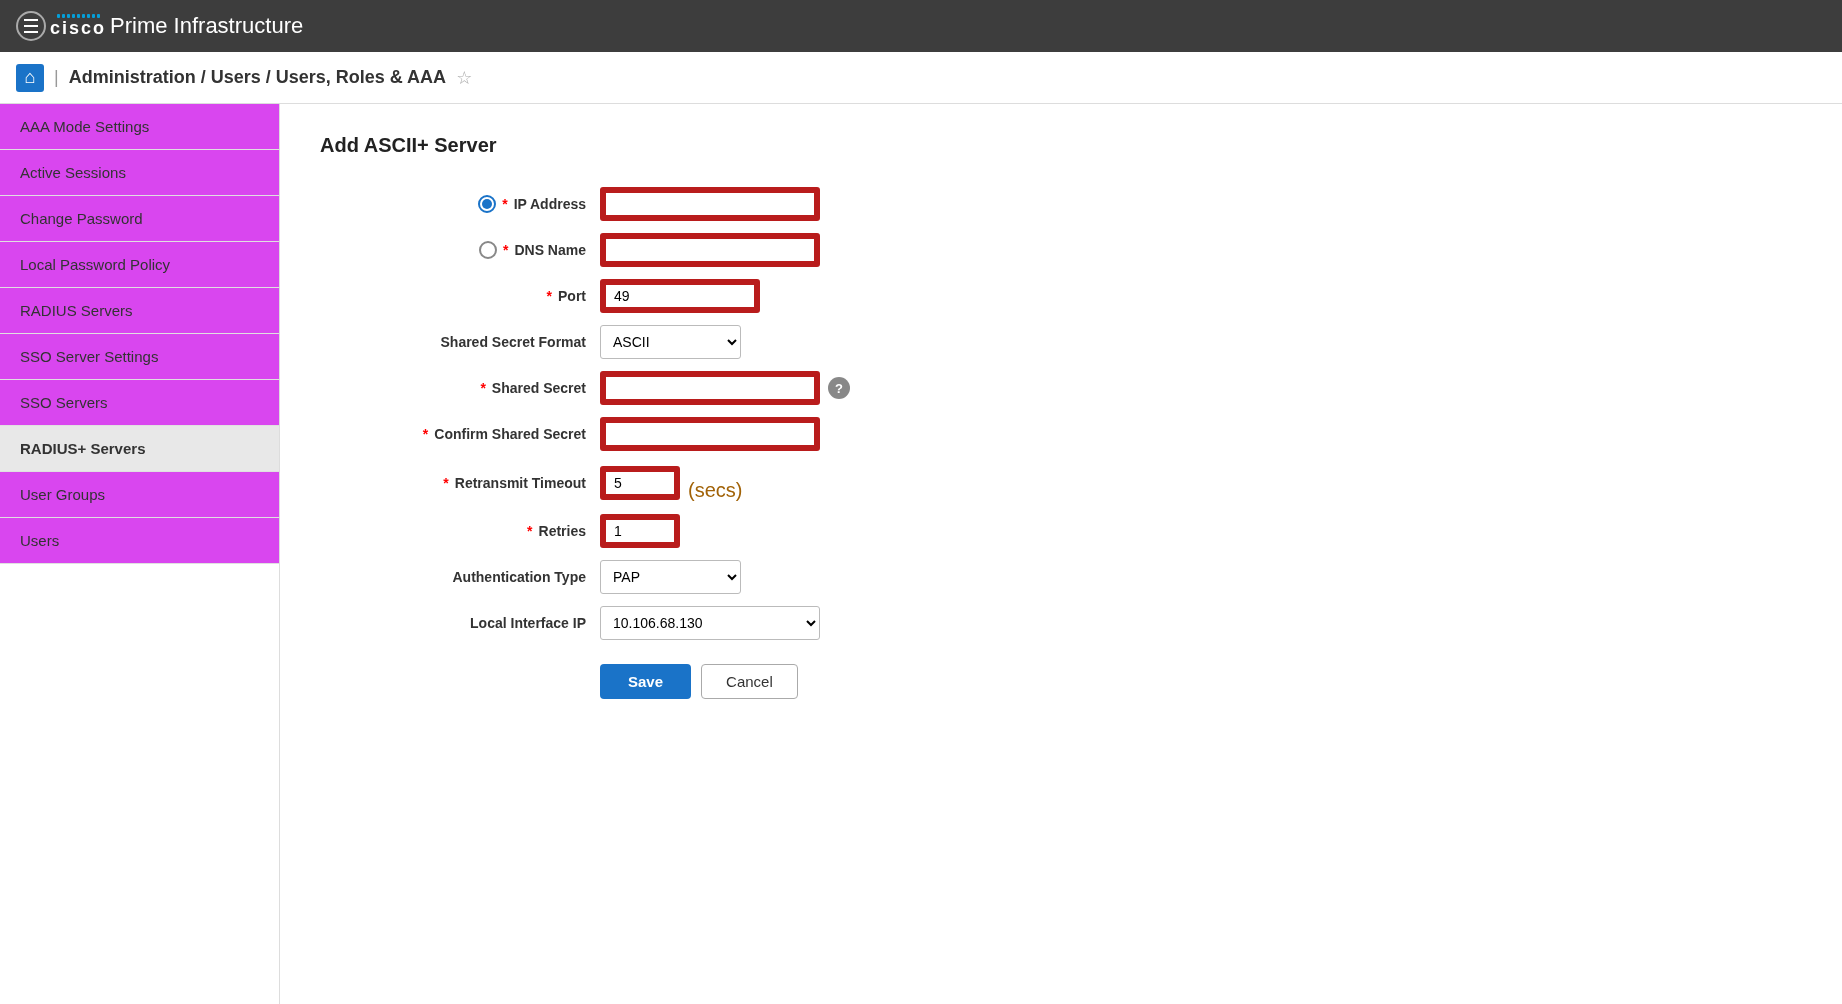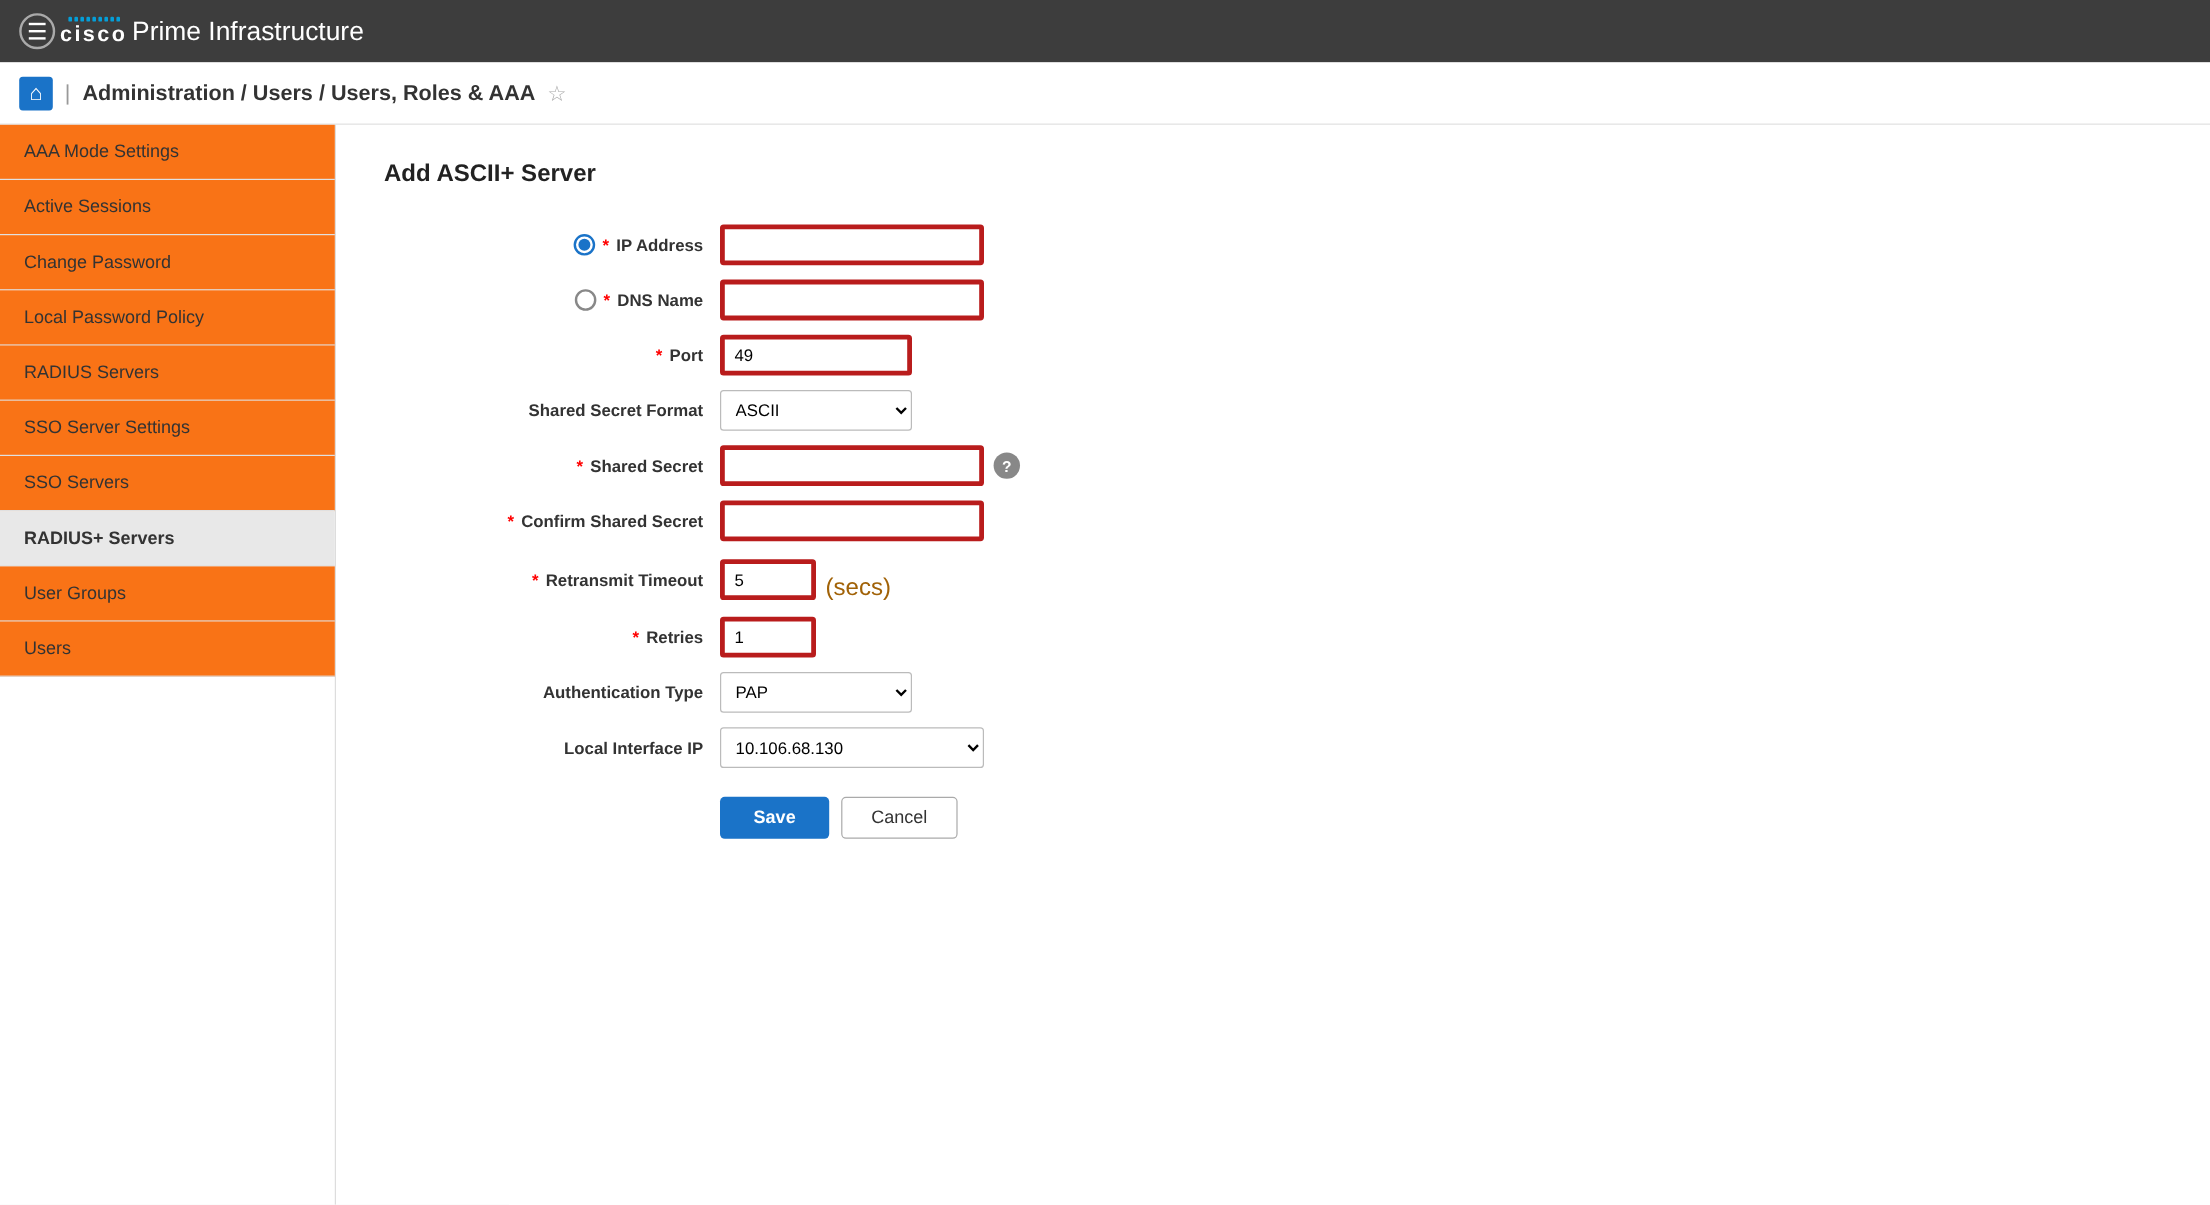--- a/index.html
+++ b/index.html
@@ -114,21 +114,21 @@
       background: #fff;
       border-right: 1px solid #ddd;
       flex-shrink: 0;
     }
     .sidebar-item {
       padding: 14px 20px;
       border-bottom: 1px solid #e0e0e0;
       cursor: pointer;
       font-size: 15px;
       color: #333;
-      background: #f97316;
+      background: #d946ef;
     }
     .sidebar-item.active {
       background: #e8e8e8;
       font-weight: bold;
     }
 
     
     .content {
       flex: 1;
       padding: 30px 40px;
@@ -162,21 +162,21 @@
       color: red;
       font-size: 14px;
     }
     .form-input-cell {
       display: flex;
       align-items: center;
       gap: 8px;
     }
     .form-input {
       height: 34px;
-      border: 4px solid #b91c1c;
+      border: 6px solid #b91c1c;
       border-radius: 3px;
       padding: 0 8px;
       font-size: 14px;
       outline: none;
     }
     .input-wide {
       width: 220px;
     }
     .input-medium {
       width: 160px;
@@ -188,21 +188,21 @@
       height: 34px;
       border: 1px solid #bbb;
       border-radius: 3px;
       padding: 0 8px;
       font-size: 14px;
       background: #fff;
       cursor: pointer;
       outline: none;
     }
     .select-medium {
-      width: 160px;
+      width: 141px;
     }
     .select-long {
       width: 220px;
     }
 
     
     .radio-label {
       display: flex;
       align-items: center;
       gap: 6px;

